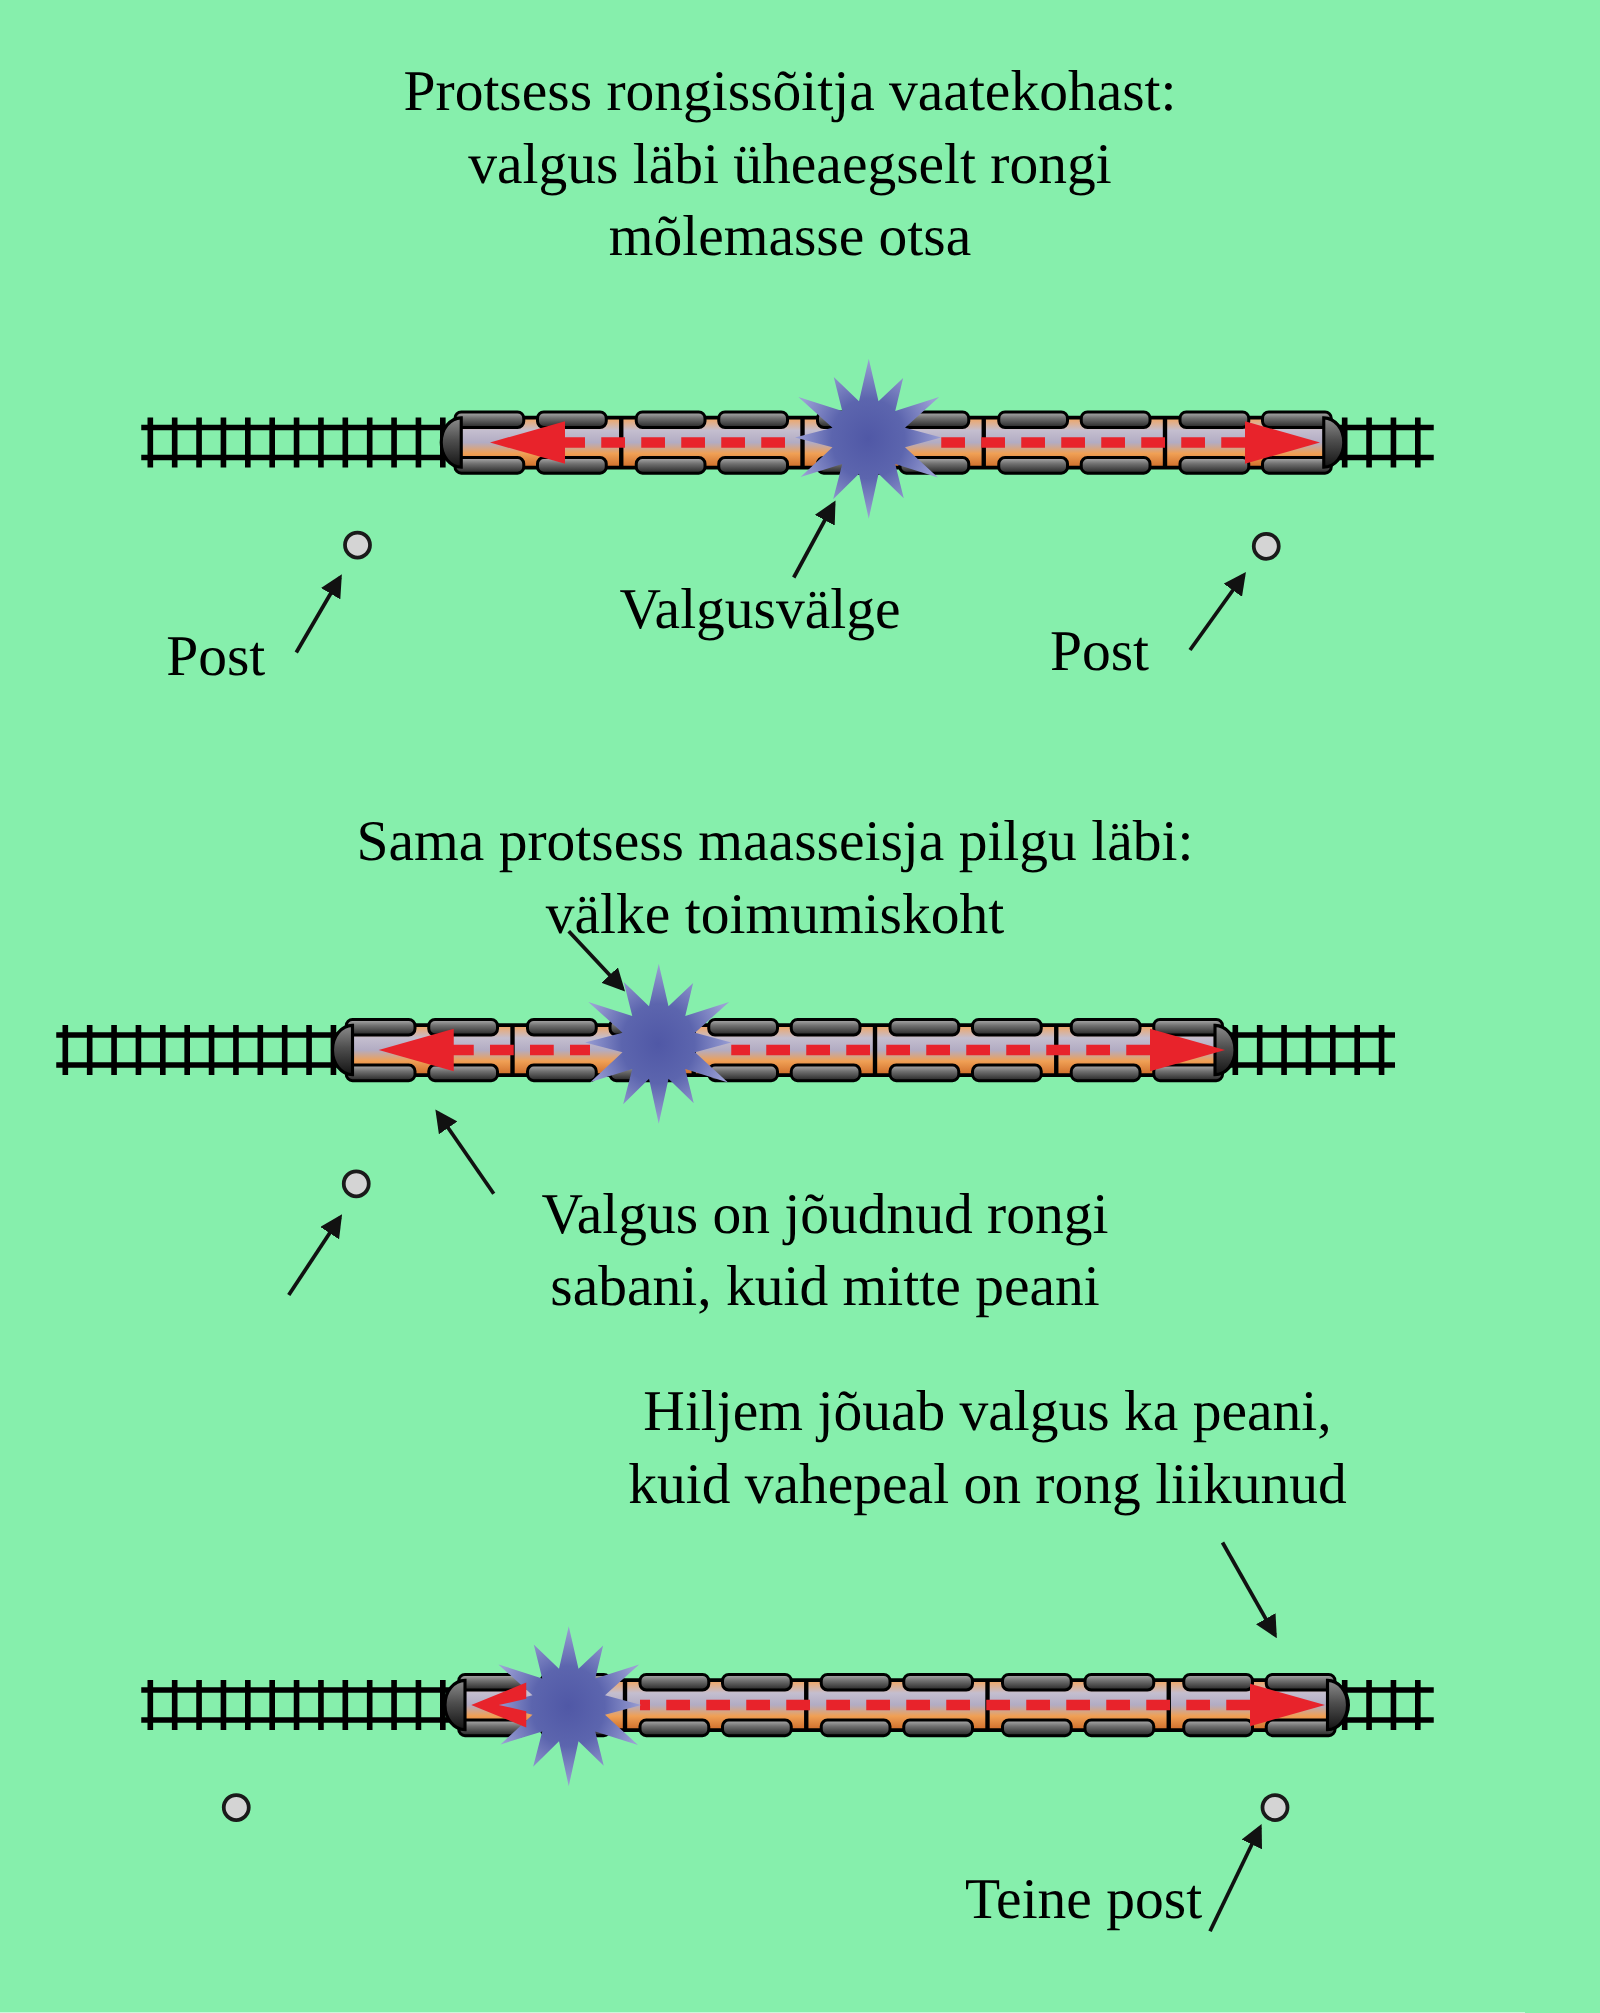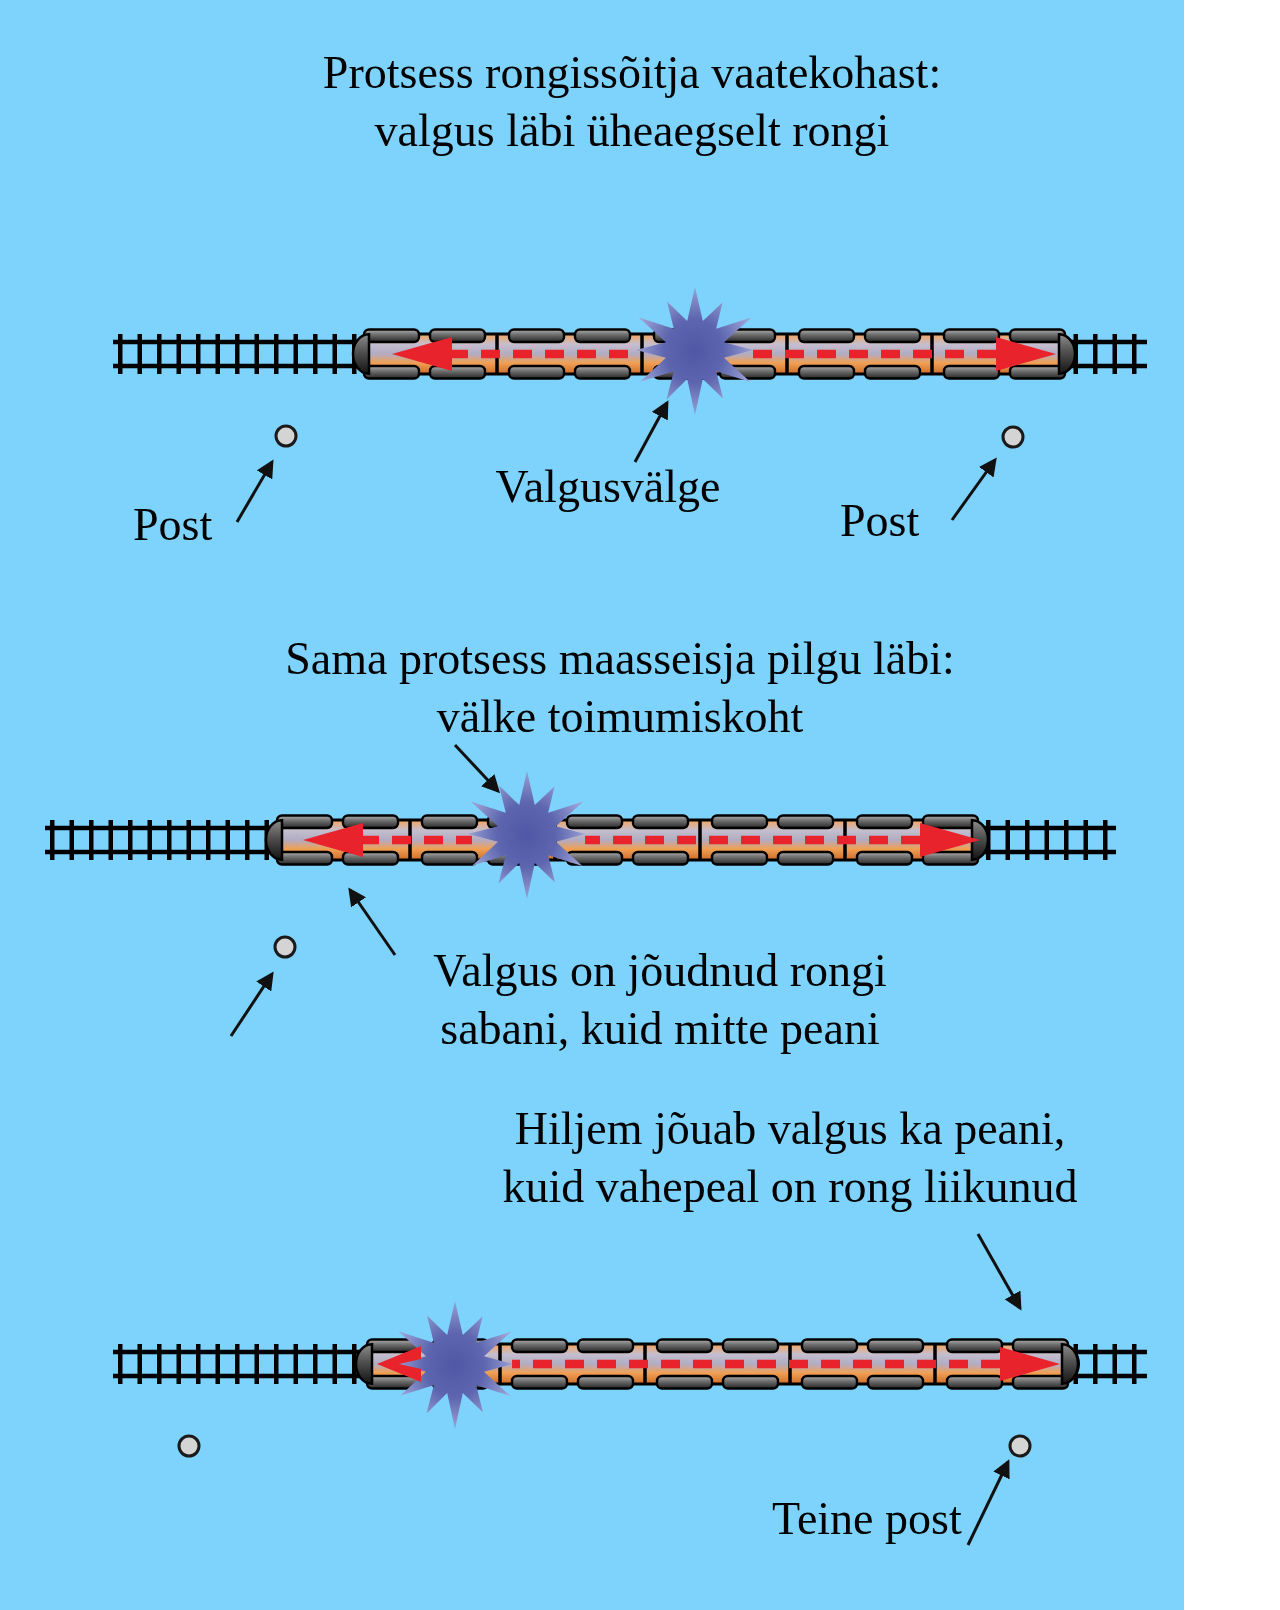--- a/index.html
+++ b/index.html
@@ -1,16 +1,16 @@
 <!DOCTYPE html>
 <html><head>
 <meta charset="utf-8">
 <style>
   html,body{margin:0;padding:0;background:#fff;}
-  #stage{position:relative;width:1184px;height:1610px;background:#7dd3fc;overflow:hidden;
+  #stage{position:relative;width:1280px;height:1610px;background:#86efac;overflow:hidden;
          font-family:"Liberation Serif",serif;color:#000;}
   #art{position:absolute;left:0;top:0;}
   .ttl{position:absolute;transform:translateX(-50%);text-align:center;
        font:400 46px/58px "Liberation Serif",serif;white-space:nowrap;}
   .lbl{position:absolute;font:400 46px/58px "Liberation Serif",serif;white-space:nowrap;text-align:right;}
 </style>
 </head>
 <body>
 
 <div id="stage">
@@ -144,26 +144,27 @@
       <circle cx="189" cy="1446" r="10" fill="#d4d4d4" stroke="#1a1a1a" stroke-width="3"></circle>
       <circle cx="1020" cy="1446" r="10" fill="#d4d4d4" stroke="#1a1a1a" stroke-width="3"></circle>
       <line x1="978" y1="1234" x2="1020" y2="1308" stroke="#111" stroke-width="3" marker-end="url(#ah)"></line>
       <line x1="968" y1="1545" x2="1008" y2="1462" stroke="#111" stroke-width="3" marker-end="url(#ah)"></line>
     </g>
   </svg>
 
   <div class="ttl" style="left:632px;top:44px">
     <div>Protsess rongissõitja vaatekohast:</div>
     <div>valgus läbi üheaegselt rongi</div>
+    <div>mõlemasse otsa</div>
   </div>
   <div class="lbl" style="left:133px;top:496px">Post</div>
   <div class="ttl" style="left:608px;top:458px">Valgusvälge</div>
   <div class="lbl" style="left:840px;top:492px">Post</div>
 
-  <div class="ttl" style="left:620px;top:630px">
+  <div class="ttl" style="left:620px;top:644px">
     <div>Sama protsess maasseisja pilgu läbi:</div>
     <div>välke toimumiskoht</div>
   </div>
   <div class="ttl" style="left:660px;top:942px">
     <div>Valgus on jõudnud rongi</div>
     <div>sabani, kuid mitte peani</div>
   </div>
 
   <div class="ttl" style="left:790px;top:1100px">
     <div>Hiljem jõuab valgus ka peani,</div>

